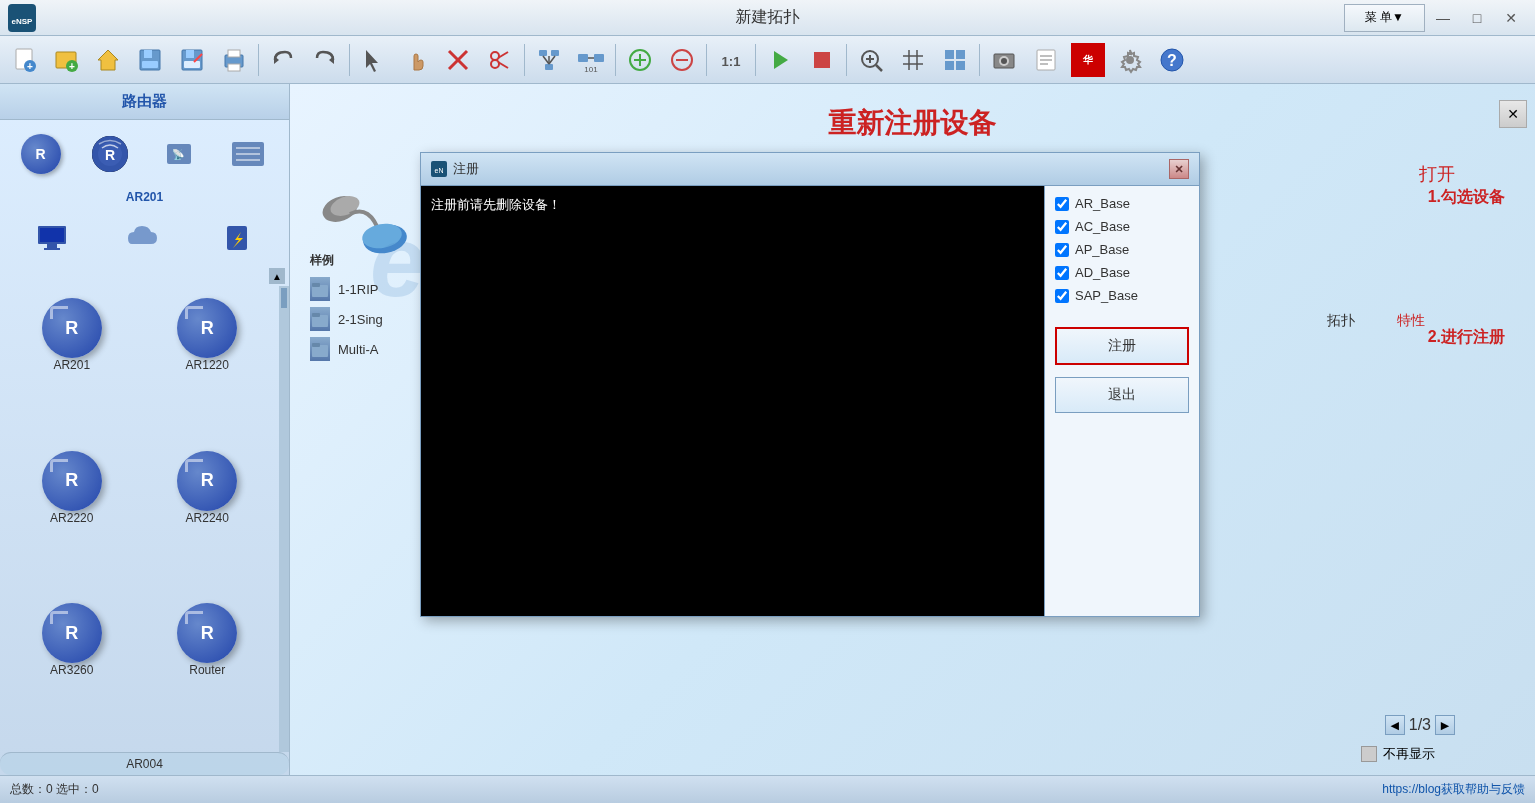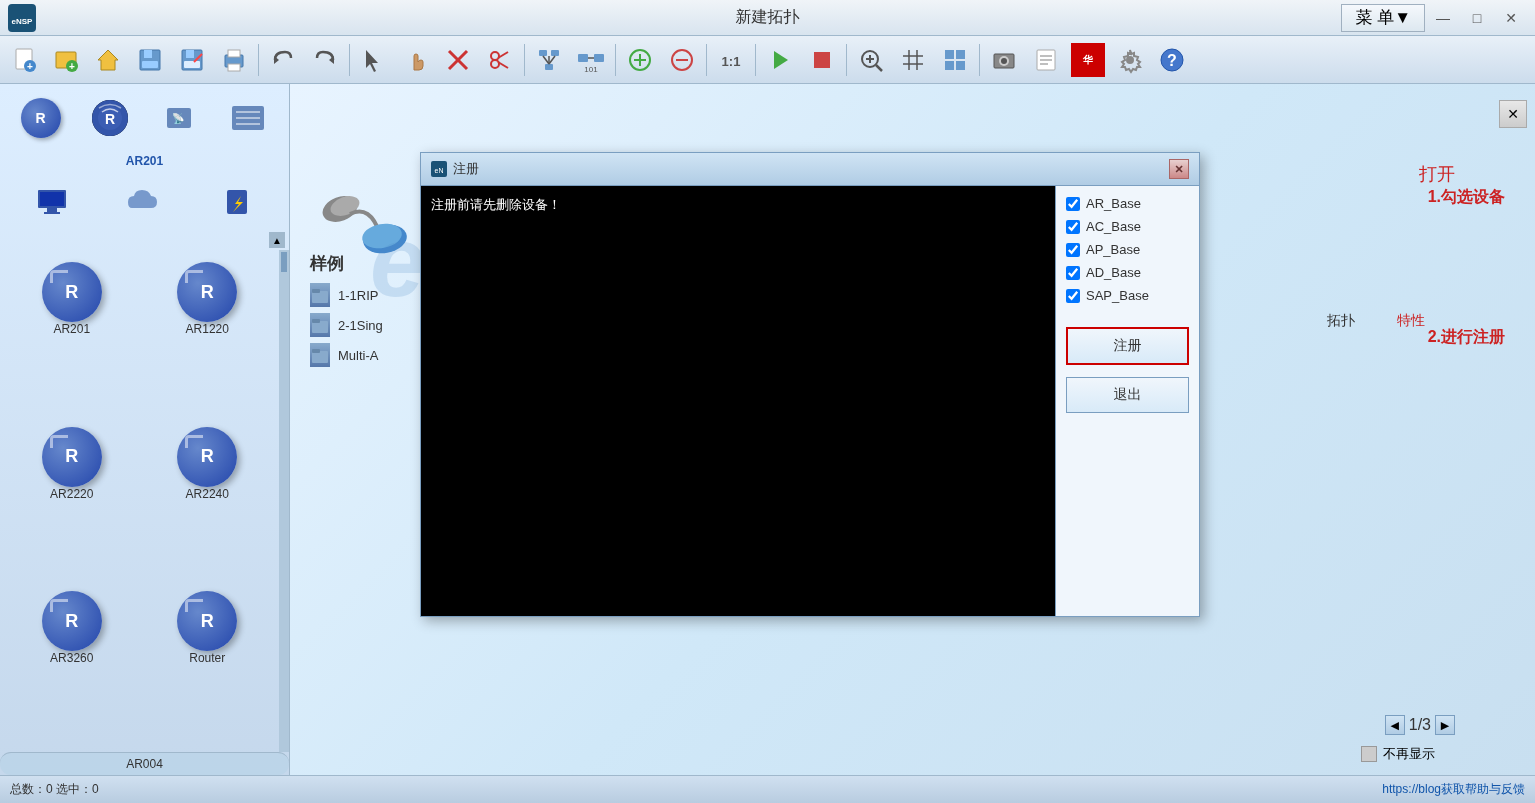--- a/index.html
+++ b/index.html
@@ -52,25 +52,25 @@
       border: none;
       background: transparent;
       cursor: pointer;
       font-size: 14px;
       display: flex;
       align-items: center;
       justify-content: center;
       color: #555;
     }
     .menu-btn {
-      padding: 2px 13px;
+      padding: 2px 20px;
       border: 1px solid #a0b0c0;
       background: linear-gradient(to bottom, #f5f8fc, #dde8f0);
       cursor: pointer;
-      font-size: 17px;
+      font-size: 12px;
       height: 28px;
       display: flex;
       align-items: center;
       gap: 2px;
     }
 
     
     .toolbar {
       height: 48px;
       background: linear-gradient(to bottom, #e8f0f8, #ccdcec);
@@ -272,21 +272,21 @@
       color: #fff;
       padding: 10px;
       font-family: monospace;
       font-size: 13px;
       position: relative;
     }
     .register-terminal-text {
       color: #fff;
     }
     .register-right-panel {
-      width: 144px;
+      width: 155px;
       border-left: 1px solid #7a9ec0;
       background: #f0f6fc;
       padding: 10px;
       display: flex;
       flex-direction: column;
       gap: 8px;
     }
     .checkbox-item {
       display: flex;
       align-items: center;
@@ -377,21 +377,21 @@
     }
 
     
     .samples-section {
       position: absolute;
       top: 160px;
       left: 20px;
       color: #333;
     }
     .samples-title {
-      font-size: 17px;
+      font-size: 12px;
       font-weight: bold;
       margin-bottom: 8px;
     }
     .sample-item {
       display: flex;
       align-items: center;
       gap: 8px;
       margin-bottom: 6px;
       cursor: pointer;
     }
@@ -647,20 +647,21 @@
     <svg width="28" height="28" viewBox="0 0 28 28">
       <circle cx="14" cy="14" r="11" fill="#4477cc" stroke="#2255aa" stroke-width="1"></circle>
       <text x="14" y="20" text-anchor="middle" fill="white" font-size="16" font-weight="bold">?</text>
     </svg>
   </button>
 </div>
 
 <div class="main-layout">
 
   <div class="sidebar">
+    <div class="sidebar-header">路由器</div>
 
     <div class="device-icons-grid">
       <div class="device-icon-item">
         <div class="device-icon-img">
           <div class="router-icon">R</div>
         </div>
       </div>
       <div class="device-icon-item">
         <div class="device-icon-img">
           <svg width="40" height="40" viewBox="0 0 40 40">
@@ -751,20 +752,21 @@
       <div style="width:10px; background:#b0c8dc; display:flex; flex-direction:column;">
         <div style="height:20px; background:#7a9ec0; cursor:pointer; margin:2px;"></div>
       </div>
     </div>
 
     <div style="text-align:center; padding:4px; font-size:12px; color:#333; border-top:1px solid #a0b8cc; background:rgba(180,210,230,0.5);border-radius:11px;">AR004</div>
   </div>
 
   <div class="canvas-area">
 
+    <div class="bg-title">重新注册设备</div>
 
     <div style="position:absolute; top:100px; left:30px;">
       
       <svg width="100" height="80" viewBox="0 0 100 80">
         <ellipse cx="20" cy="25" rx="18" ry="12" fill="#888" transform="rotate(-20, 20, 25)"></ellipse>
         <ellipse cx="25" cy="22" rx="15" ry="9" fill="#aaa" transform="rotate(-20, 25, 22)"></ellipse>
         <path d="M30,30 Q50,20 60,50" fill="none" stroke="#888" stroke-width="4"></path>
         <ellipse cx="65" cy="55" rx="22" ry="14" fill="#4488cc" transform="rotate(-10, 65, 55)"></ellipse>
         <ellipse cx="62" cy="52" rx="20" ry="12" fill="#66aadd" transform="rotate(-10, 62, 52)"></ellipse>
       </svg>

